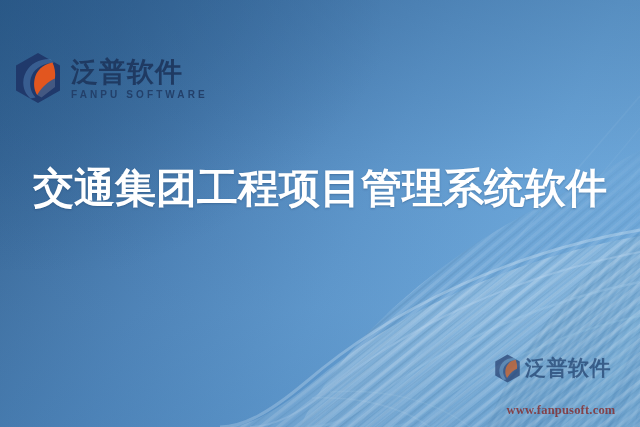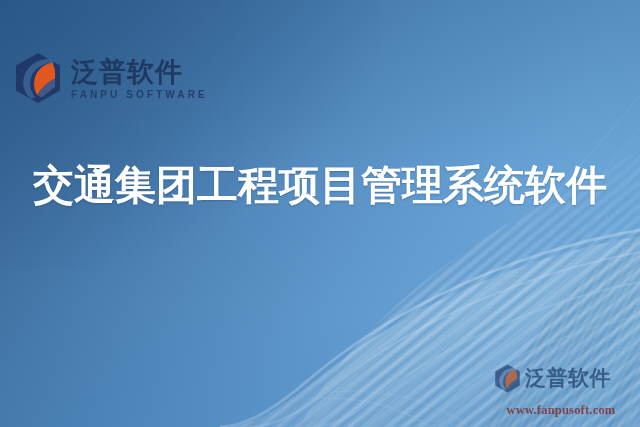--- a/index.html
+++ b/index.html
@@ -102,21 +102,21 @@
     position: absolute;
     left: 0;
     top: 161px;
     width: 640px;
     text-align: center;
     color: #ffffff;
     font-size: 41px;
     font-weight: 700;
     line-height: 54px;
     letter-spacing: 0px;
-    font-family: Liberation Mono, monospace;
+    font-family: Liberation Serif, serif;
     text-shadow: 0 1px 2px rgba(28,62,100,0.34);
     white-space: nowrap;
   }
   .headline .hl-line { display: block; }
 
   
   .watermark {
     position: absolute;
     right: 12px;
     bottom: 9px;
@@ -137,21 +137,21 @@
   .wm-cn {
     font-size: 21px;
     font-weight: 700;
     color: rgba(38,72,116,0.78);
     letter-spacing: 0.5px;
     line-height: 1;
     white-space: nowrap;
     font-family: "DejaVu Sans", "Liberation Sans", sans-serif;
   }
   .wm-url {
-    margin-top: 10px;
+    margin-top: 20px;
     font-size: 12.5px;
     font-weight: 600;
     letter-spacing: 0.2px;
     color: rgba(132,40,40,0.80);
     white-space: nowrap;
     text-align: center;
     font-family: "Liberation Serif", "DejaVu Serif", serif;
   }
 </style>
 </head>

